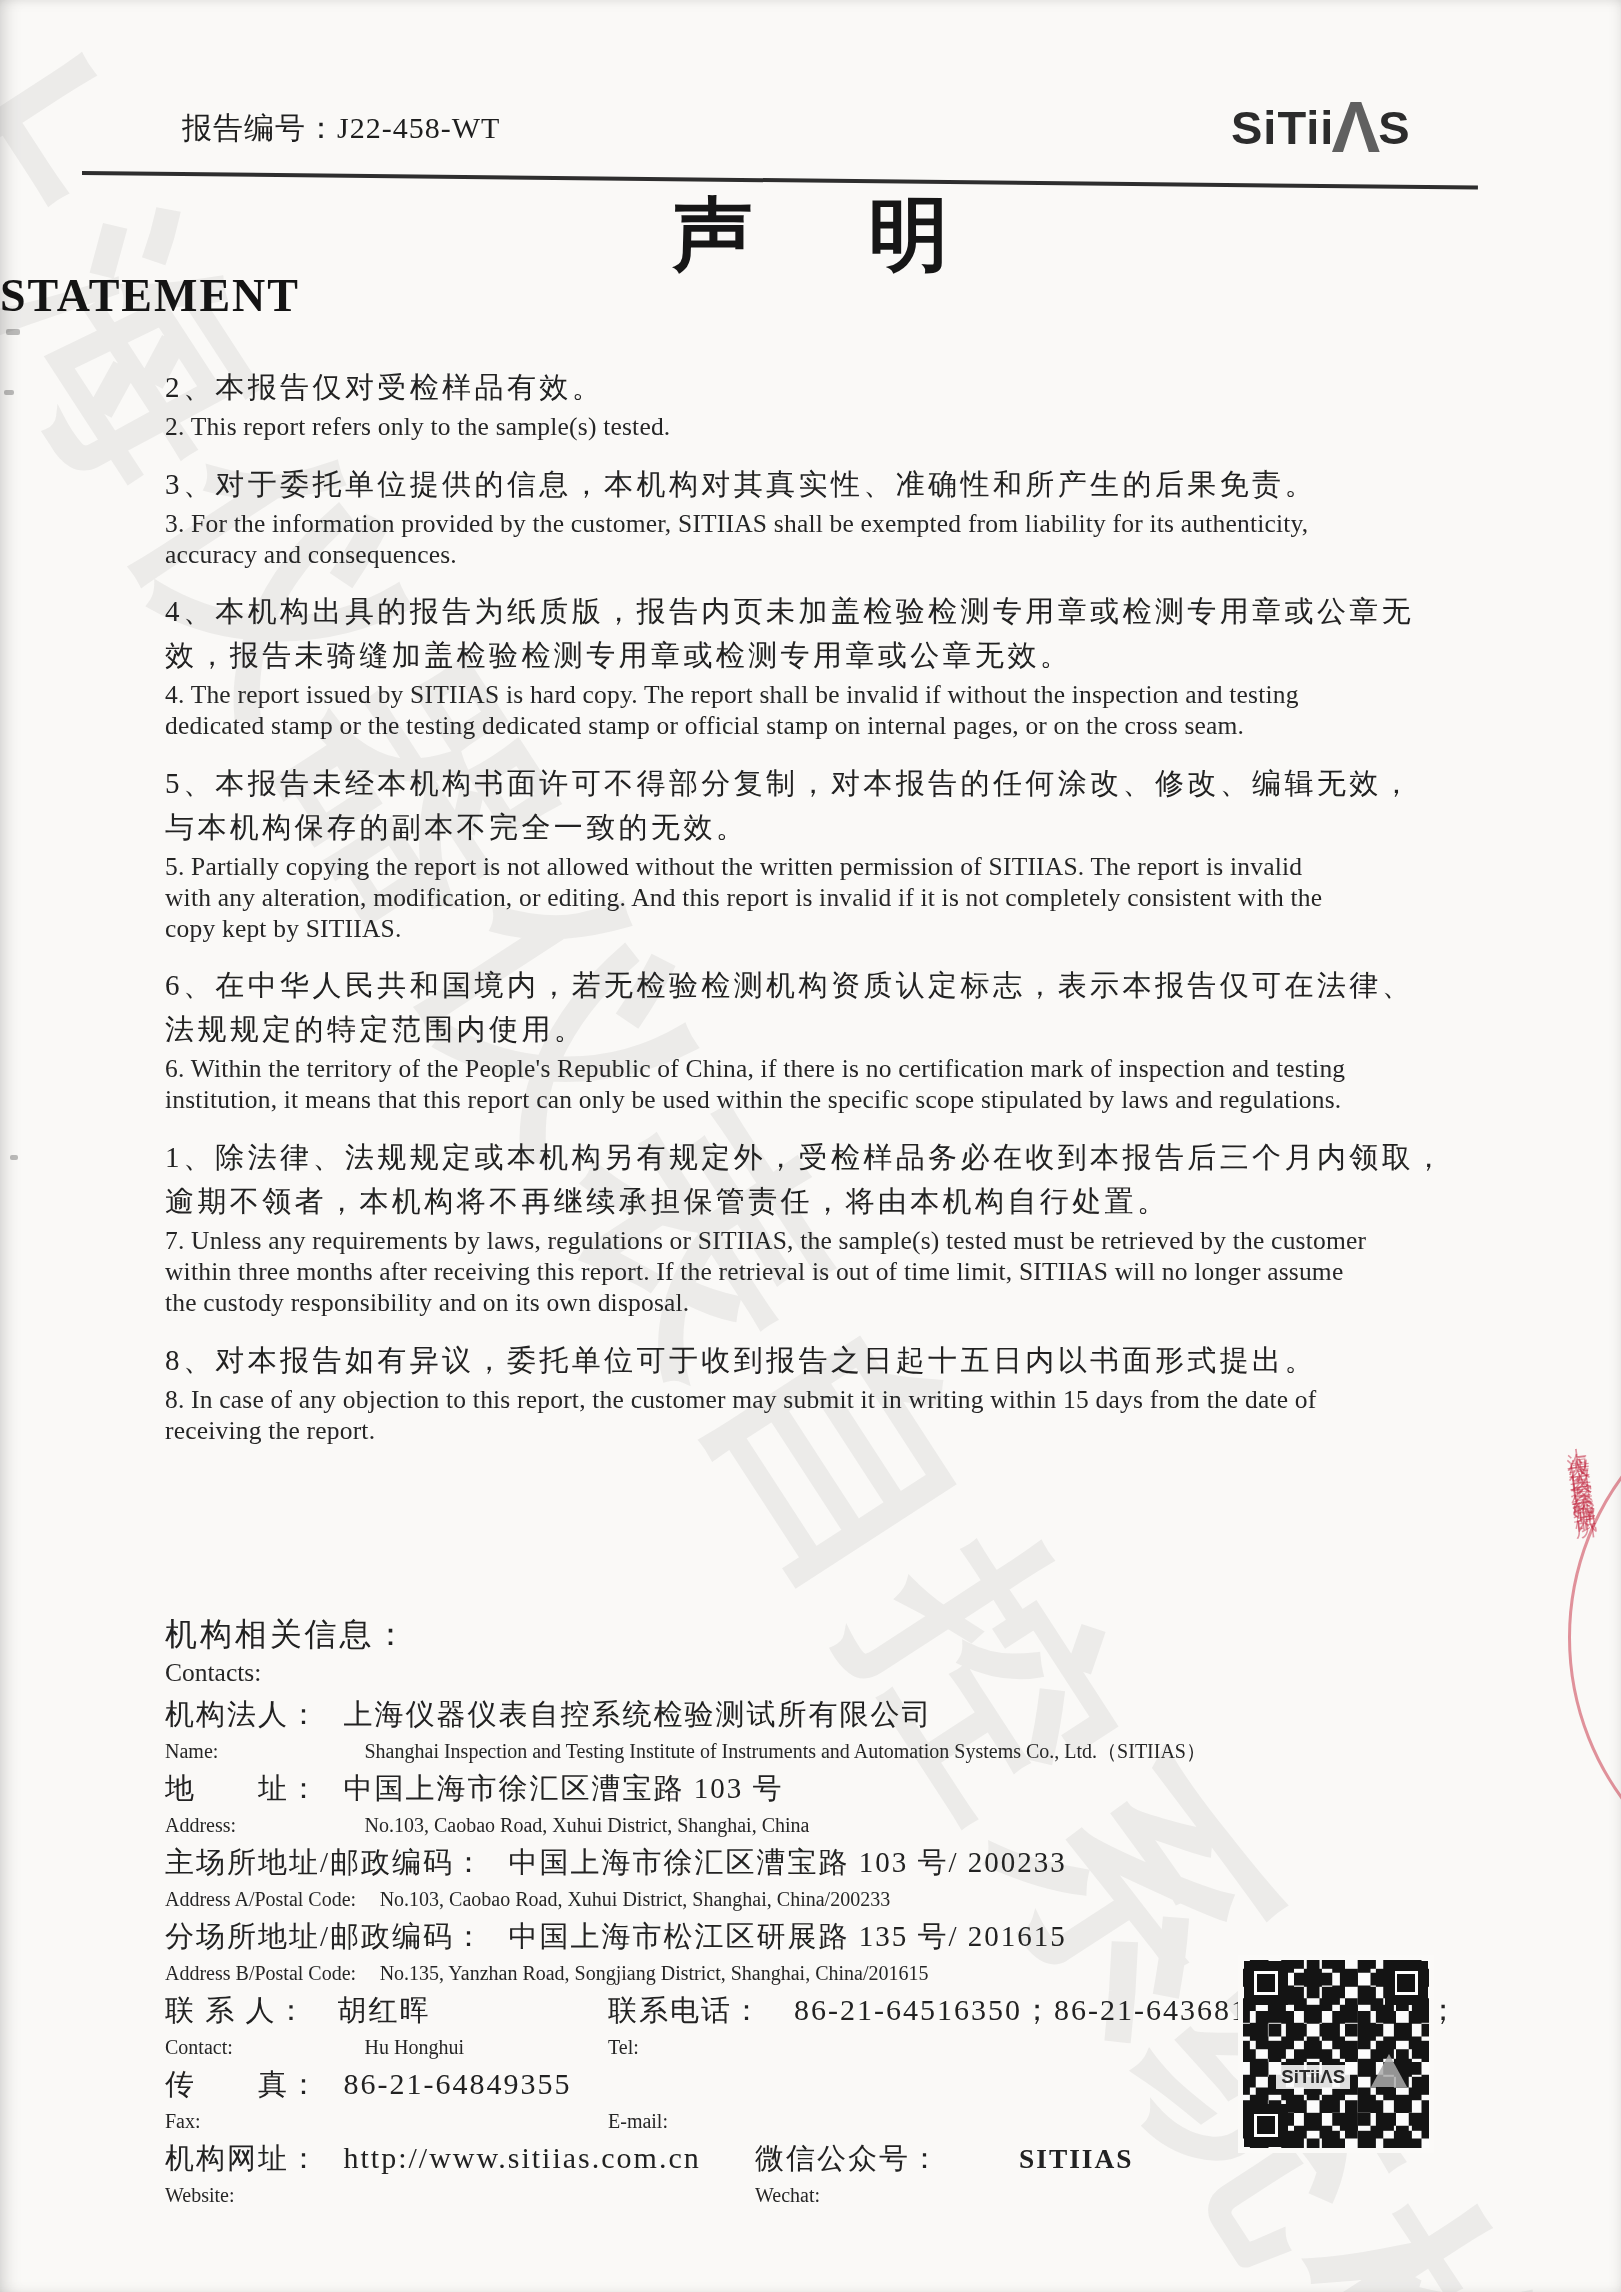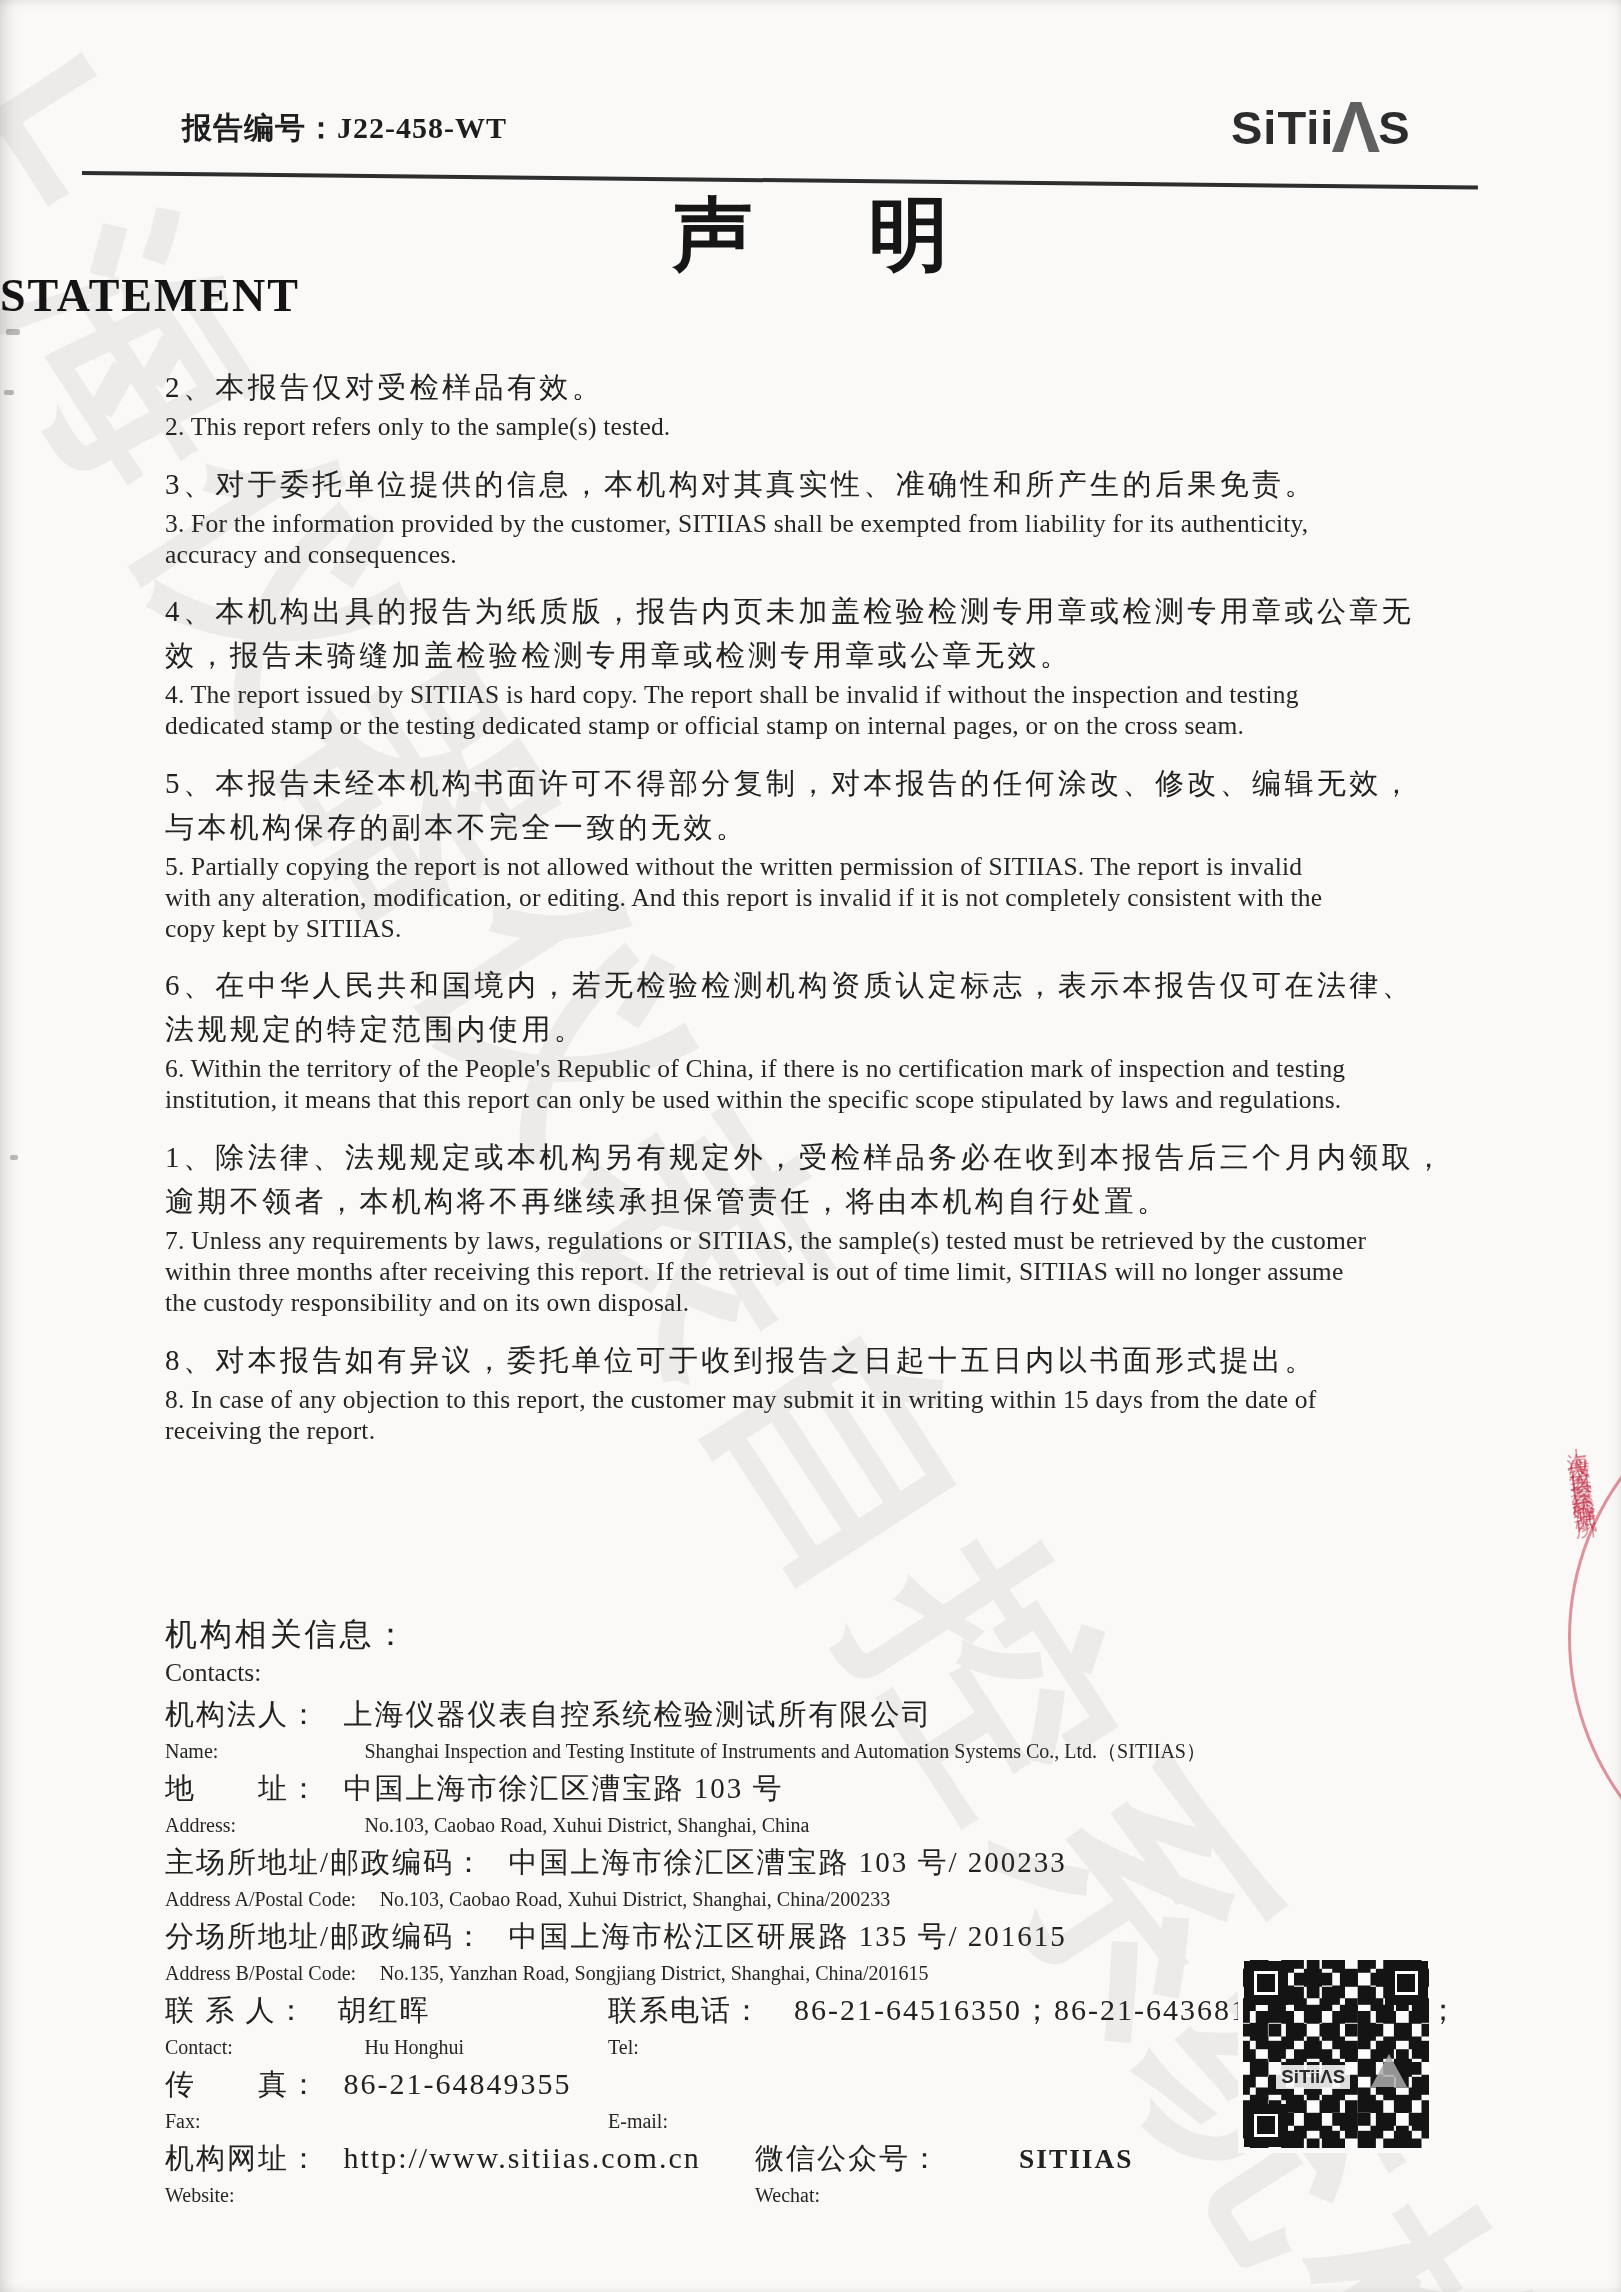--- a/index.html
+++ b/index.html
@@ -12,21 +12,21 @@
     color:#1e1e1e;
     font-family:"Liberation Serif","DejaVu Serif",serif;
     box-shadow:inset 13.7px 0 19.6px -11.8px rgba(0,0,0,.20),
                inset -7.8px 0 13.7px -7.8px rgba(0,0,0,.10),
                inset 0 9.8px 15.7px -11.8px rgba(0,0,0,.10),
                inset 0 -9.8px 15.7px -11.8px rgba(0,0,0,.08);
   }
   
   .report-no{
     position:absolute;left:182px;top:108px;
-    font-size:30px;font-weight:700;letter-spacing:1px;white-space:nowrap;
+    font-size:30px;font-weight:400;letter-spacing:1px;white-space:nowrap;
   }
   .logo{
     position:absolute;left:1231px;top:100px;
     font-family:"Liberation Sans","DejaVu Sans",sans-serif;
     font-weight:800;font-size:47px;letter-spacing:1px;color:#2c2c2c;white-space:nowrap;
   }
   .logo .lam{font-size:73px;line-height:0;color:#606060;margin:0 -2.9px;vertical-align:-7.8px;}
   .rule{
     position:absolute;left:82px;top:171px;width:1396px;height:3.9px;background:#2e2e2e;
     transform:rotate(0.6deg);transform-origin:left center;

